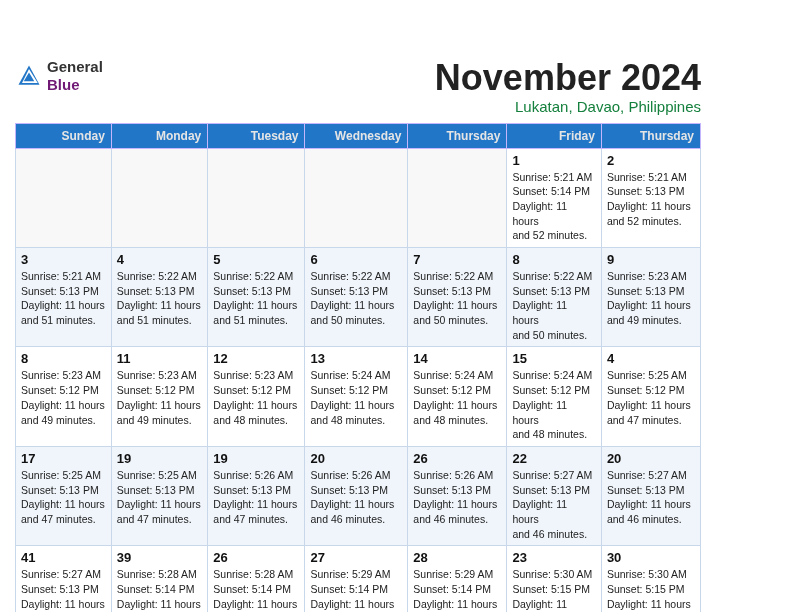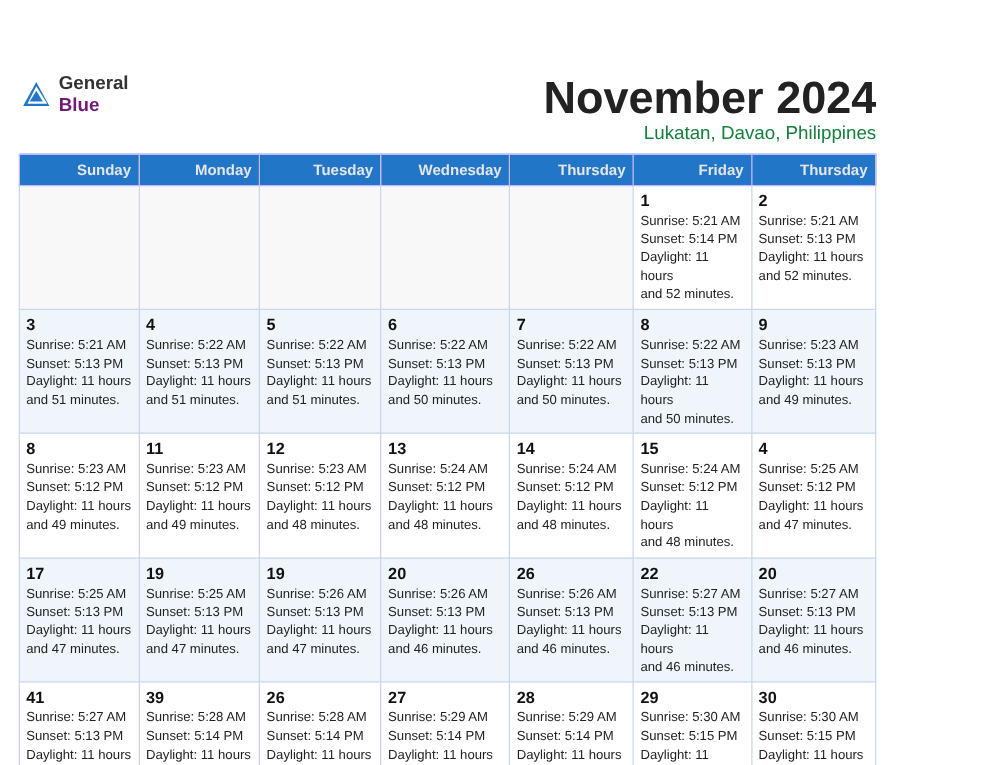--- a/index.html
+++ b/index.html
@@ -332,21 +332,21 @@
 and 45 minutes.</div>
           </td>
           <td>
             <span class="day-number">28</span>
             <div class="day-info" style="white-space: pre-line;">Sunrise: 5:29 AM
 Sunset: 5:14 PM
 Daylight: 11 hours
 and 45 minutes.</div>
           </td>
           <td>
-            <span class="day-number">29</span>
+            <span class="day-number">23</span>
             <div class="day-info" style="white-space: pre-line;">Sunrise: 5:30 AM
 Sunset: 5:15 PM
 Daylight: 11 hours
 and 44 minutes.</div>
           </td>
           <td>
             <span class="day-number">30</span>
             <div class="day-info" style="white-space: pre-line;">Sunrise: 5:30 AM
 Sunset: 5:15 PM
 Daylight: 11 hours

